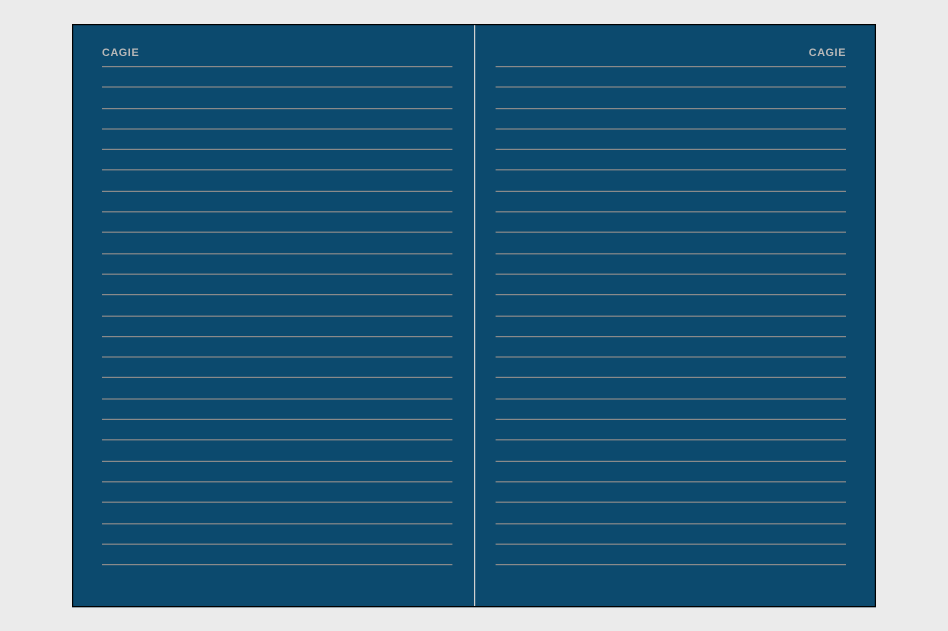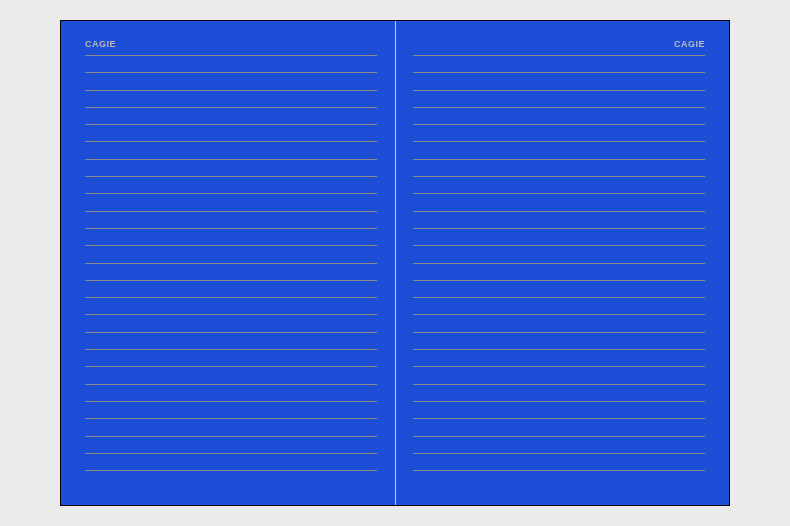--- a/index.html
+++ b/index.html
@@ -12,21 +12,21 @@
       height: 526px;
       background: #ebebeb;
       display: flex;
       align-items: center;
       justify-content: center;
       font-family: Arial, Helvetica, sans-serif;
     }
     .notebook {
       width: 670px;
       height: 486px;
-      background: #1d4ed8;
+      background: #0c4a6e;
       border: 1px solid #000;
       display: flex;
       position: relative;
     }
     .page {
       flex: 1;
       padding: 18px 24px 14px 24px;
       position: relative;
     }
     .page-left {

